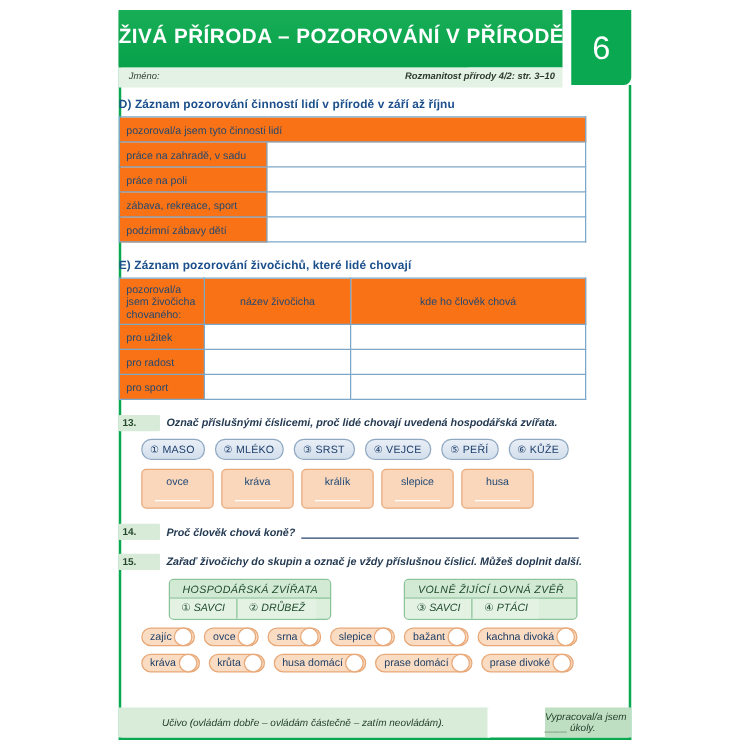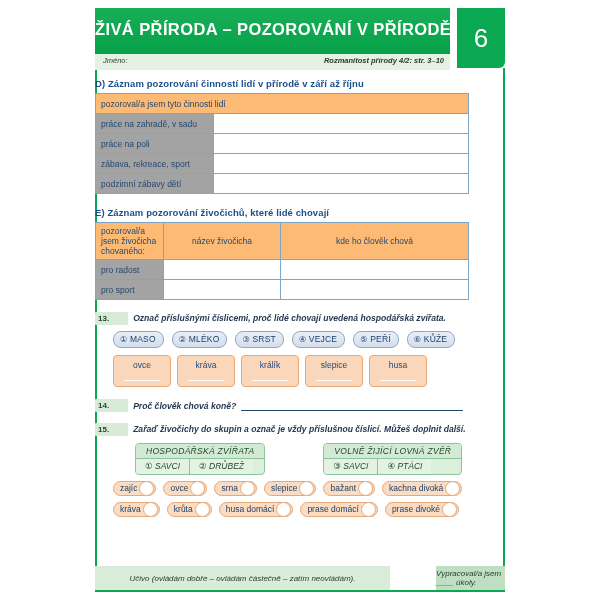--- a/index.html
+++ b/index.html
@@ -124,22 +124,22 @@
     table-layout: fixed;
     font-size: 8.5px;
     color: #25486f;
   }
   table.obs td {
     border: 1px solid #7da7c8;
     padding: 3px 5px;
     height: 13px;
     vertical-align: middle;
   }
-  .th-peach { background: #fdba74; }
-  .lbl-peach { background: #a3a3a3; }
+  .th-peach { background: #f97316; }
+  .lbl-peach { background: #f97316; }
   .cell-white { background: #ffffff; }
   .center { text-align: center; }
 
   
   .qrow {
     display: flex;
     align-items: flex-start;
     gap: 5px;
   }
   .qnum {
@@ -378,20 +378,25 @@
             <col style="width:117px">
             <col style="width:188px">
           </colgroup>
         <tbody>
           <tr>
             <td class="th-peach" style="height:29px;line-height:10px">pozoroval/a jsem živočicha chovaného:</td>
             <td class="th-peach center">název živočicha</td>
             <td class="th-peach center">kde ho člověk chová</td>
           </tr>
           <tr>
+            <td class="lbl-peach">pro užitek</td>
+            <td class="cell-white"></td>
+            <td class="cell-white"></td>
+          </tr>
+          <tr>
             <td class="lbl-peach">pro radost</td>
             <td class="cell-white"></td>
             <td class="cell-white"></td>
           </tr>
           <tr>
             <td class="lbl-peach">pro sport</td>
             <td class="cell-white"></td>
             <td class="cell-white"></td>
           </tr>
         </tbody>

